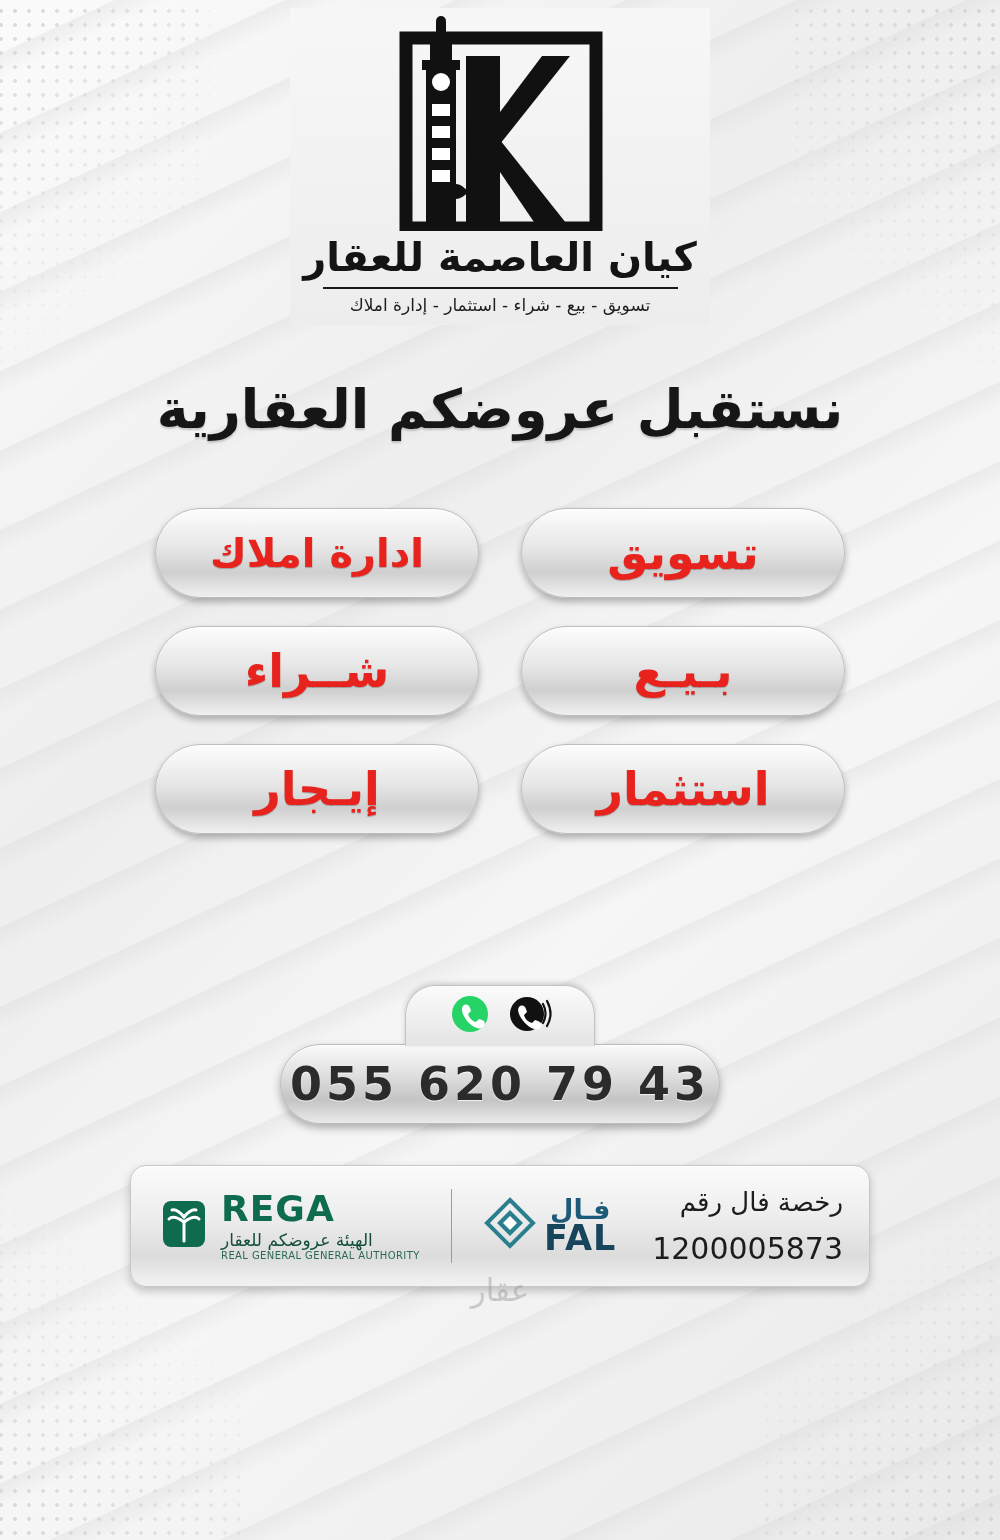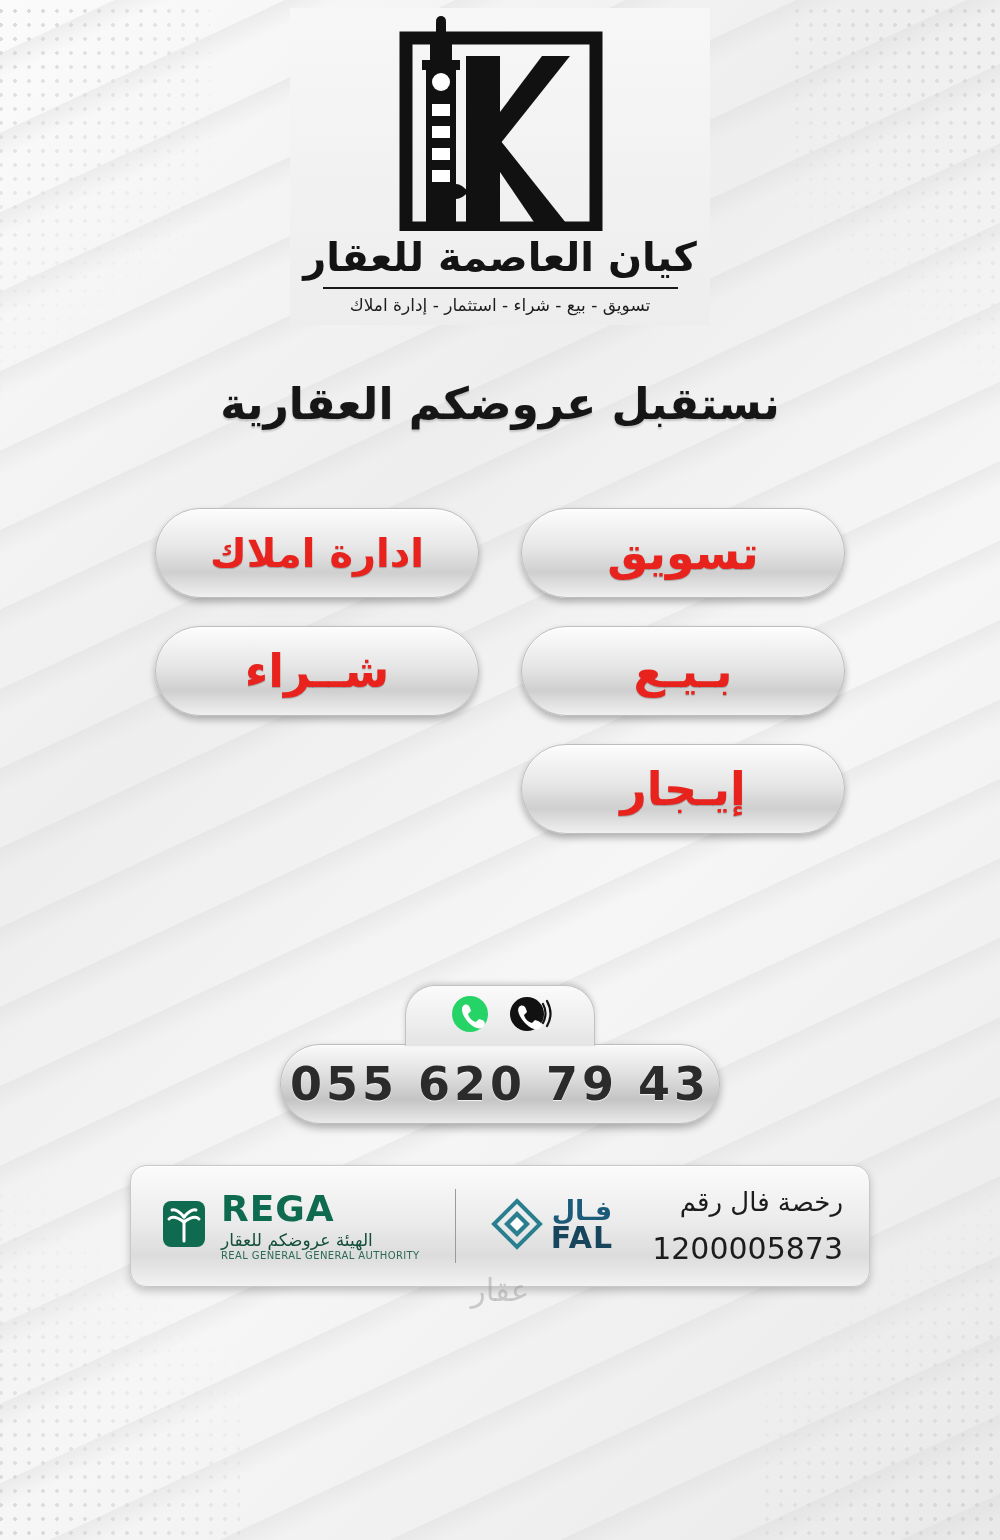--- a/index.html
+++ b/index.html
@@ -96,21 +96,21 @@
     letter-spacing: 0px;
   }
 
   
   .headline {
     position: absolute;
     top: 378px;
     width: 100%;
     text-align: center;
     font-family: "DejaVu Sans", sans-serif;
-    font-size: 44px;
+    font-size: 54px;
     font-weight: bold;
     color: #161616;
     letter-spacing: -1px;
     text-shadow: 0 2px 2px rgba(0,0,0,0.18);
   }
 
   
   .services {
     position: absolute;
     top: 508px;
@@ -214,21 +214,21 @@
     margin-right: 10px;
   }
   .fal-logo .fal-word {
     font-family: "DejaVu Sans", sans-serif;
     font-weight: bold;
     line-height: 0.95;
     color: #18506b;
     text-align: center;
   }
   .fal-logo .fal-ar { font-size: 27px; color: #1b5b79; }
-  .fal-logo .fal-en { font-size: 30px; letter-spacing: 1px; color: #16455c; }
+  .fal-logo .fal-en { font-size: 35px; letter-spacing: 1px; color: #16455c; }
   .divider {
     width: 1px;
     height: 74px;
     background: #9b9b9b;
     margin: 0 6px;
   }
   .rega {
     display: flex;
     align-items: center;
     gap: 10px;
@@ -316,20 +316,21 @@
     <div class="logo-sub">تسويق - بيع - شراء - استثمار - إدارة املاك</div>
   </div>
 
   <div class="headline">نستقبل عروضكم العقارية</div>
 
   <div class="services">
     <div class="pill">تسويق</div>
     <div class="pill small">ادارة املاك</div>
     <div class="pill">بـيـع</div>
     <div class="pill">شــراء</div>
+    <div class="pill">استثمار</div>
     <div class="pill">إيـجار</div>
   </div>
 
   <div class="phone-wrap">
     <div class="icons-cap">
       <span>
         <svg width="46" height="46" viewBox="0 0 46 46" xmlns="http://www.w3.org/2000/svg">
           <circle cx="21" cy="23" r="17" fill="#111"></circle>
           <path d="M13 16 c3 -3 6 -1 7 2 l1 3 -3 3 c1 4 4 7 8 8 l3 -3 3 1 c3 1 5 4 2 7 -3 3 -9 1 -14 -4 -5 -5 -10 -13 -7 -17 z" fill="#fff"></path>
           <g stroke="#111" stroke-width="2.2" fill="none" stroke-linecap="round">

